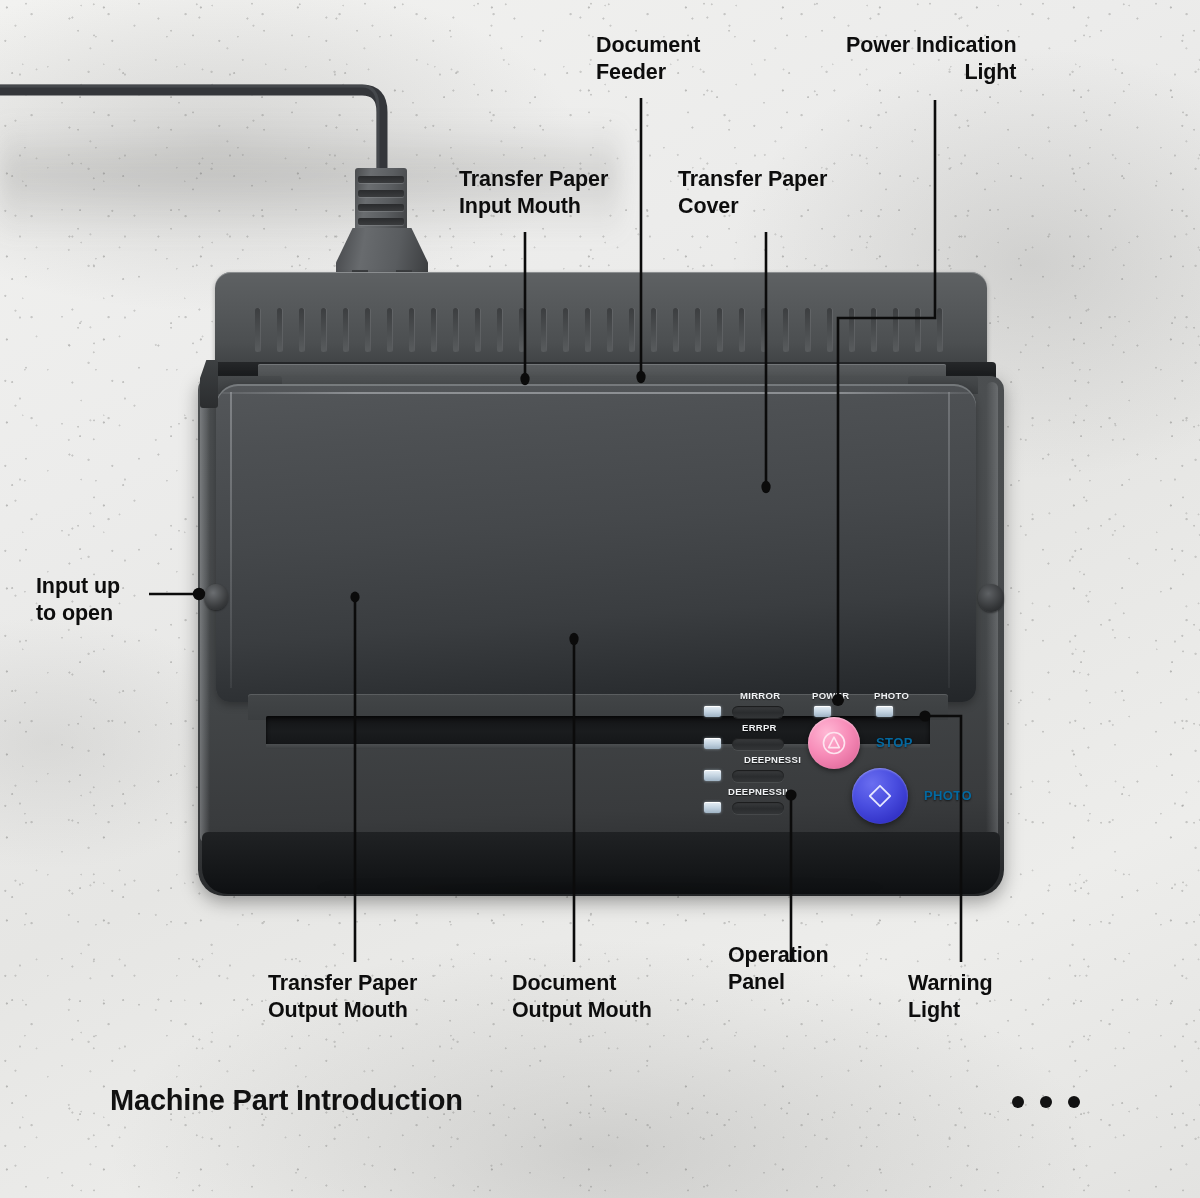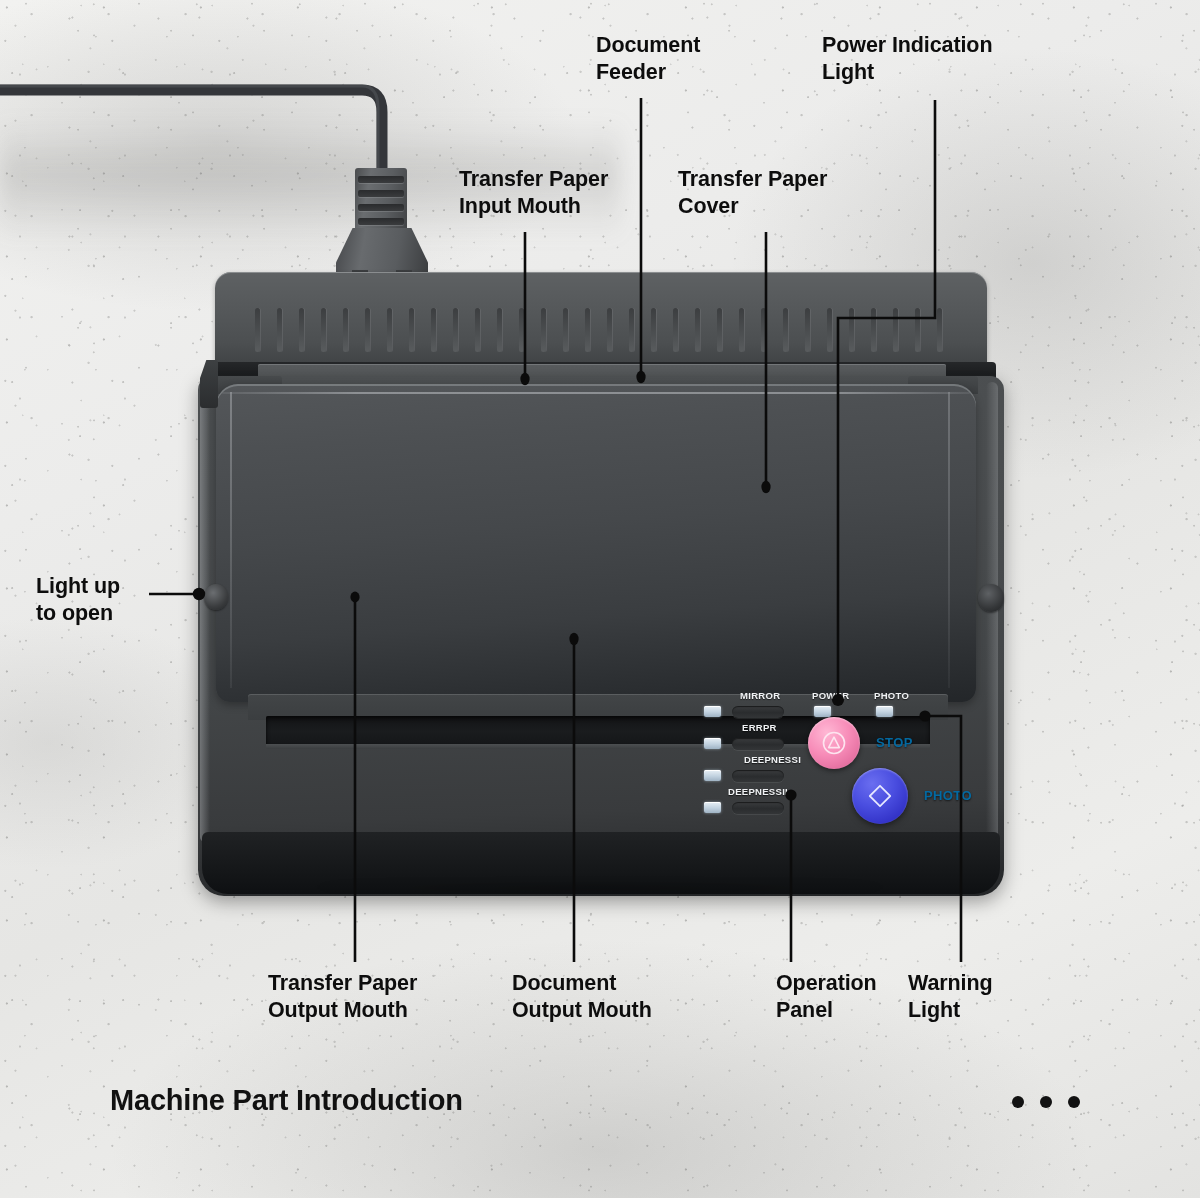--- a/index.html
+++ b/index.html
@@ -395,33 +395,33 @@
       <ellipse cx="199" cy="594" rx="6.2" ry="6.2"></ellipse>
       <ellipse cx="355" cy="597" rx="4.6" ry="5.4"></ellipse>
       <ellipse cx="574" cy="639" rx="4.6" ry="6.2"></ellipse>
       <ellipse cx="791" cy="795" rx="5.6" ry="5.6"></ellipse>
       <ellipse cx="925" cy="716" rx="5.6" ry="5.6"></ellipse>
     </g>
   </svg>
 
   <div class="callout" id="c0" style="left: 596px; top: 32px;">Document
 Feeder</div>
-  <div class="callout" id="c1" style="left: 822px; top: 32px;">Power Indication
+  <div class="callout" id="c1" style="left: 846px; top: 32px; text-align: right;">Power Indication
 Light</div>
   <div class="callout" id="c2" style="left: 459px; top: 166px;">Transfer Paper
 Input Mouth</div>
   <div class="callout" id="c3" style="left: 678px; top: 166px;">Transfer Paper
 Cover</div>
-  <div class="callout" id="c4" style="left: 36px; top: 573px;">Light up
+  <div class="callout" id="c4" style="left: 36px; top: 573px;">Input up
 to open</div>
   <div class="callout" id="c5" style="left: 268px; top: 970px;">Transfer Paper
 Output Mouth</div>
   <div class="callout" id="c6" style="left: 512px; top: 970px;">Document
 Output Mouth</div>
-  <div class="callout" id="c7" style="left: 728px; top: 970px; margin-left: 48px;">Operation
+  <div class="callout" id="c7" style="left: 728px; top: 942px;">Operation
 Panel</div>
   <div class="callout" id="c8" style="left: 908px; top: 970px;">Warning
 Light</div>
 
   <div class="title">Machine Part Introduction</div>
 
   <div class="dots" id="dots">
       <span></span>
       <span></span>
       <span></span>

